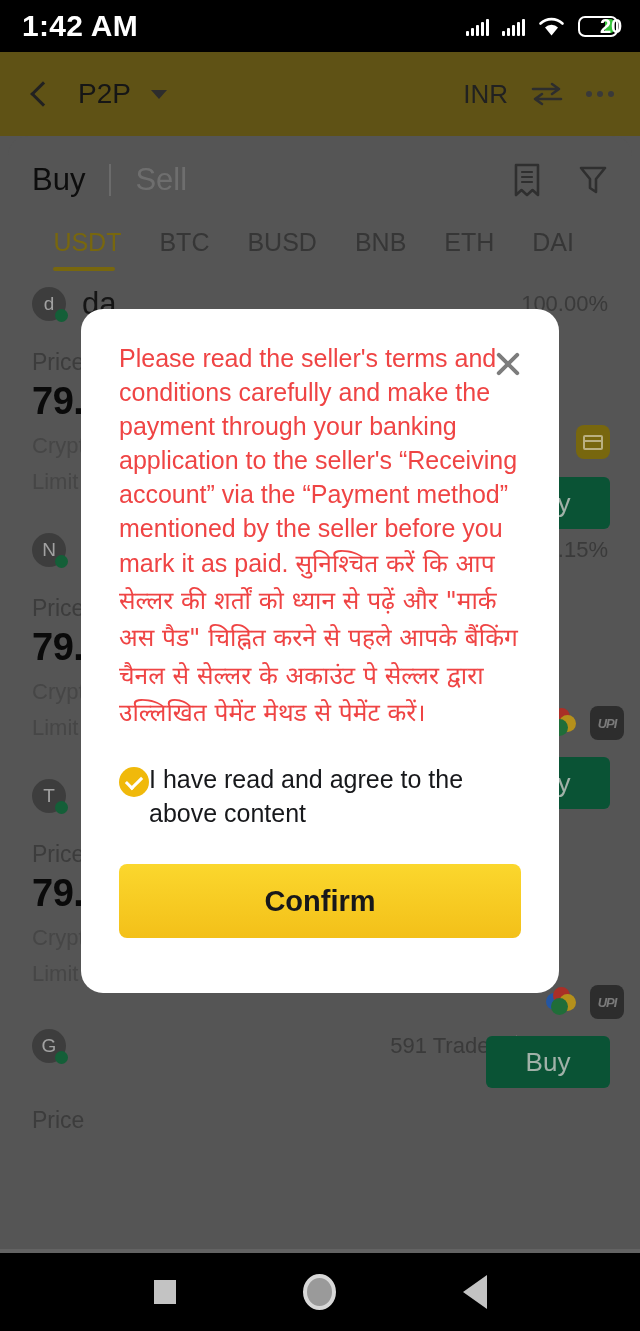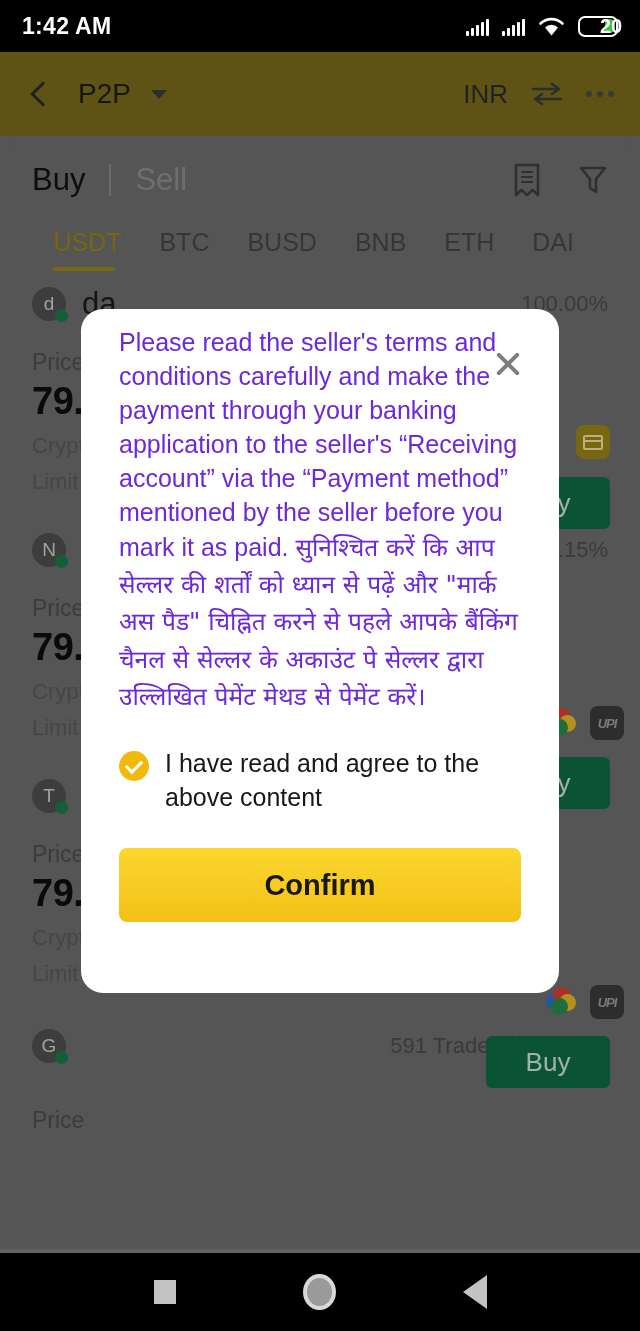--- a/index.html
+++ b/index.html
@@ -10,21 +10,21 @@
     overflow:hidden;
   }
   .phone { position:relative; width:640px; height:1331px; overflow:hidden; background:#6d6d6d; }
 
   
   .statusbar{
     position:absolute; top:0; left:0; width:640px; height:52px;
     background:#000; color:#fff; display:flex; align-items:center;
     padding:0 22px; z-index:60;
   }
-  .sb-time{ font-size:23px; font-weight:bold; letter-spacing:.3px; }
+  .sb-time{ font-size:30px; font-weight:bold; letter-spacing:.3px; }
   .sb-right{ margin-left:auto; display:flex; align-items:center; gap:13px; }
   .sig{ display:flex; align-items:flex-end; gap:2px; height:19px;}
   .sig i{ display:block; width:3px; background:#fff; border-radius:1px;}
   .sig i:nth-child(1){height:5px}.sig i:nth-child(2){height:8px}
   .sig i:nth-child(3){height:11px}.sig i:nth-child(4){height:14px}
   .sig i:nth-child(5){height:17px}
   .batt{
     width:40px;height:21px;border:2px solid #fff;border-radius:7px;
     display:flex;align-items:center;position:relative;padding:0 3px;
   }
@@ -116,25 +116,25 @@
   .close-x{
     position:absolute;right:34px;top:38px;width:34px;height:34px;cursor:pointer;
   }
   .close-x:before,.close-x:after{
     content:"";position:absolute;left:2px;top:15px;width:30px;height:4px;background:#7d7d7d;border-radius:2px;
   }
   .close-x:before{transform:rotate(45deg);}
   .close-x:after{transform:rotate(-45deg);}
   .modal-title{text-align:center;font-size:32px;color:#17181b;font-weight:bold;margin-top:80px;}
   .modal-body{
-    margin-top:16px;font-size:25px;line-height:1.36;color:#6d28d9;
+    margin-top:32px;font-size:25px;line-height:1.36;color:#ef4444;
     font-family:"Liberation Sans","DejaVu Sans",sans-serif;
   }
   .modal-body .hi{ font-family:"DejaVu Sans",sans-serif; font-size:24.5px; line-height:1.52; }
-  .agree{display:flex;align-items:flex-start;gap:16px;margin-top:32px;}
+  .agree{display:flex;align-items:flex-start;margin-top:32px;}
   .chk{
     width:30px;height:30px;border-radius:50%;background:#f0b90b;flex:none;margin-top:4px;
     display:flex;align-items:center;justify-content:center;
   }
   .chk:after{
     content:"";width:13px;height:7px;border-left:3px solid #fff;border-bottom:3px solid #fff;
     transform:rotate(-45deg);margin-top:-3px;
   }
   .agree-txt{font-size:25px;line-height:1.34;color:#17181b;}
   .confirm-btn{

